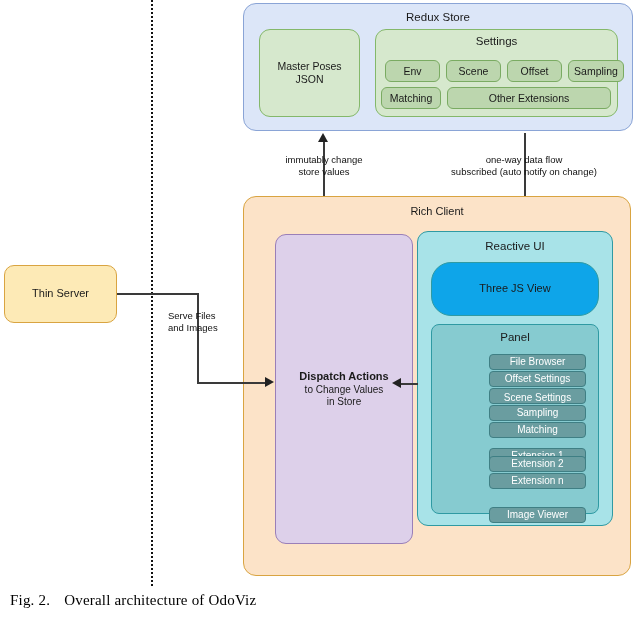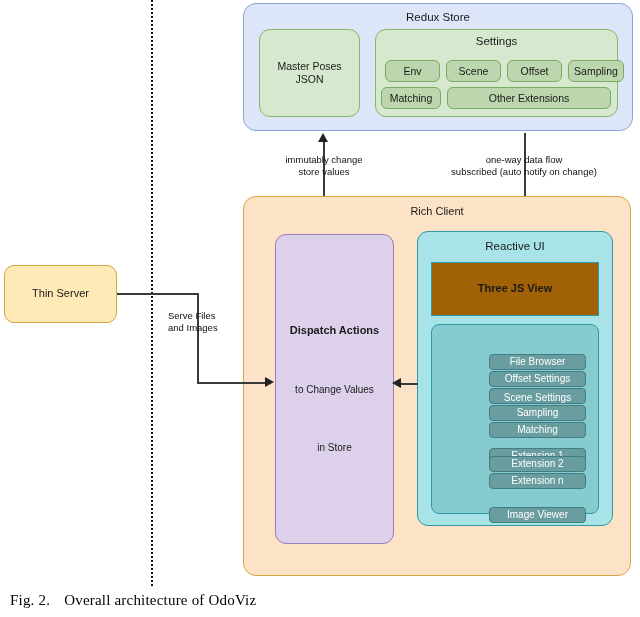--- a/index.html
+++ b/index.html
@@ -95,25 +95,24 @@
     background: #a8e3e8;
     border-color: #2f9aa3;
     border-radius: 11px;
     border-width: 1.5px;
   }
   .reactive-title {
     top: 8px;
     font-size: 11.5px;
   }
   .threejs-view {
-    background: #a16207;
+    background: #0ea5e9;
     border-color: #2f9aa3;
-    border-radius: 0;
+    border-radius: 20px;
     font-size: 11px;
-    font-weight: bold;
   }
   .panel-box {
     background: #86cbd0;
     border-color: #2f9aa3;
     border-radius: 8px;
   }
   .panel-title {
     top: 6px;
     font-size: 11.5px;
   }
@@ -263,35 +262,36 @@
   <div class="arrow arrow-down" style="left:519px; top:224px;"></div>
   <div class="label" style="left:413px; top:154px; width:222px;">
     <div>one-way data flow</div>
     <div>subscribed (auto notify on change)</div>
   </div>
 
   <div class="box rich-client" style="left:243px; top:196px; width:388px; height:380px;">
     <div class="box-title rich-title">Rich Client</div>
   </div>
 
-  <div class="box dispatch" style="left:275px; top:234px; width:119px; height:310px;gap:46px;">
+  <div class="box dispatch" style="left:275px; top:234px; width:138px; height:310px;">
     <div class="l1">Dispatch Actions</div>
     <div class="l2">to Change Values</div>
     <div class="l3">in Store</div>
   </div>
 
   <div class="box reactive-ui" style="left:417px; top:231px; width:196px; height:295px;">
     <div class="box-title reactive-title">Reactive UI</div>
   </div>
 
   <div class="box threejs-view" style="left:431px; top:262px; width:168px; height:54px;">
     <span>Three JS View</span>
   </div>
 
   <div class="box panel-box" style="left:431px; top:324px; width:168px; height:190px;">
+    <div class="box-title panel-title">Panel</div>
 
     <div class="panel-item" style="top:29px;">
       <span>File Browser</span>
     </div>
     <div class="panel-item" style="top:46px;">
       <span>Offset Settings</span>
     </div>
     <div class="panel-item" style="top:63px;align-items:flex-end;">
       <span>Scene Settings</span>
     </div>

